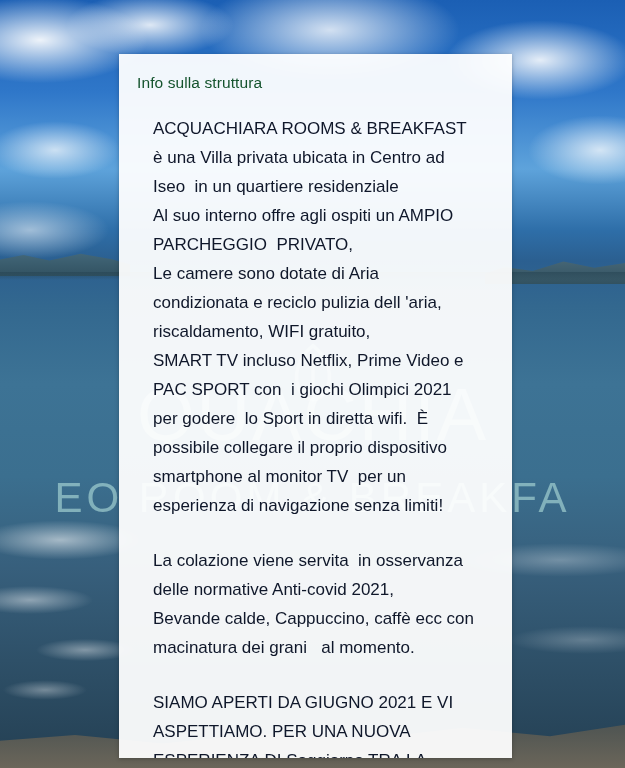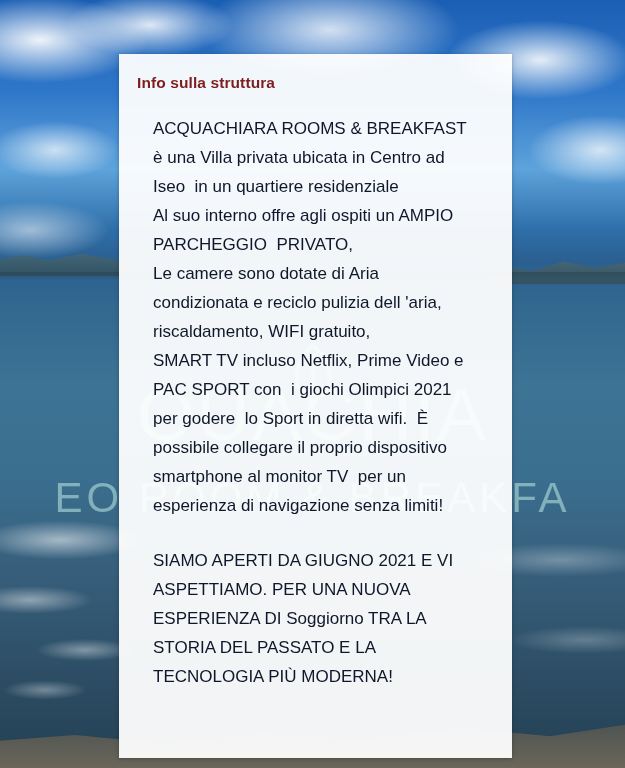--- a/index.html
+++ b/index.html
@@ -129,22 +129,22 @@
     bottom: 10px;
     background: rgba(255,255,255,0.94);
     box-shadow: 0 1px 4px rgba(0,0,0,0.25);
     overflow: hidden;
   }
   .card-inner {
     padding: 20px 18px 16px 18px;
   }
   .card-title {
     font-size: 15.5px;
-    font-weight: bold;
-    color: #7f1d1d;
+    font-weight: normal;
+    color: #14532d;
     margin: 0 0 22px 0;
     letter-spacing: 0.1px;
   }
   .card-body p {
     margin: 16px;
     font-size: 17px;
     line-height: 29px;
     color: #0f172a;
     white-space: pre-wrap;
   }
@@ -173,18 +173,20 @@
   </div>
 
   <div class="card">
     <div class="card-inner">
       <h1 class="card-title">Info sulla struttura</h1>
       <div class="card-body">
         <p>ACQUACHIARA ROOMS &amp; BREAKFAST  è una Villa privata ubicata in Centro ad Iseo  in un quartiere residenziale
 Al suo interno offre agli ospiti un AMPIO PARCHEGGIO  PRIVATO,
 Le camere sono dotate di Aria condizionata e reciclo pulizia dell 'aria, riscaldamento, WIFI gratuito,
 SMART TV incluso Netflix, Prime Video e PAC SPORT con  i giochi Olimpici 2021  per godere  lo Sport in diretta wifi.  È possibile collegare il proprio dispositivo smartphone al monitor TV  per un esperienza di navigazione senza limiti!</p>
+        <p class="gap">La colazione viene servita  in osservanza delle normative Anti-covid 2021,
+Bevande calde, Cappuccino, caffè ecc con macinatura dei grani   al momento.</p>
         <p class="gap">SIAMO APERTI DA GIUGNO 2021 E VI ASPETTIAMO. PER UNA NUOVA ESPERIENZA DI Soggiorno TRA LA STORIA DEL PASSATO E LA TECNOLOGIA PIÙ MODERNA!</p>
       </div>
     </div>
   </div>
 
 </div>
 
 </body></html>

